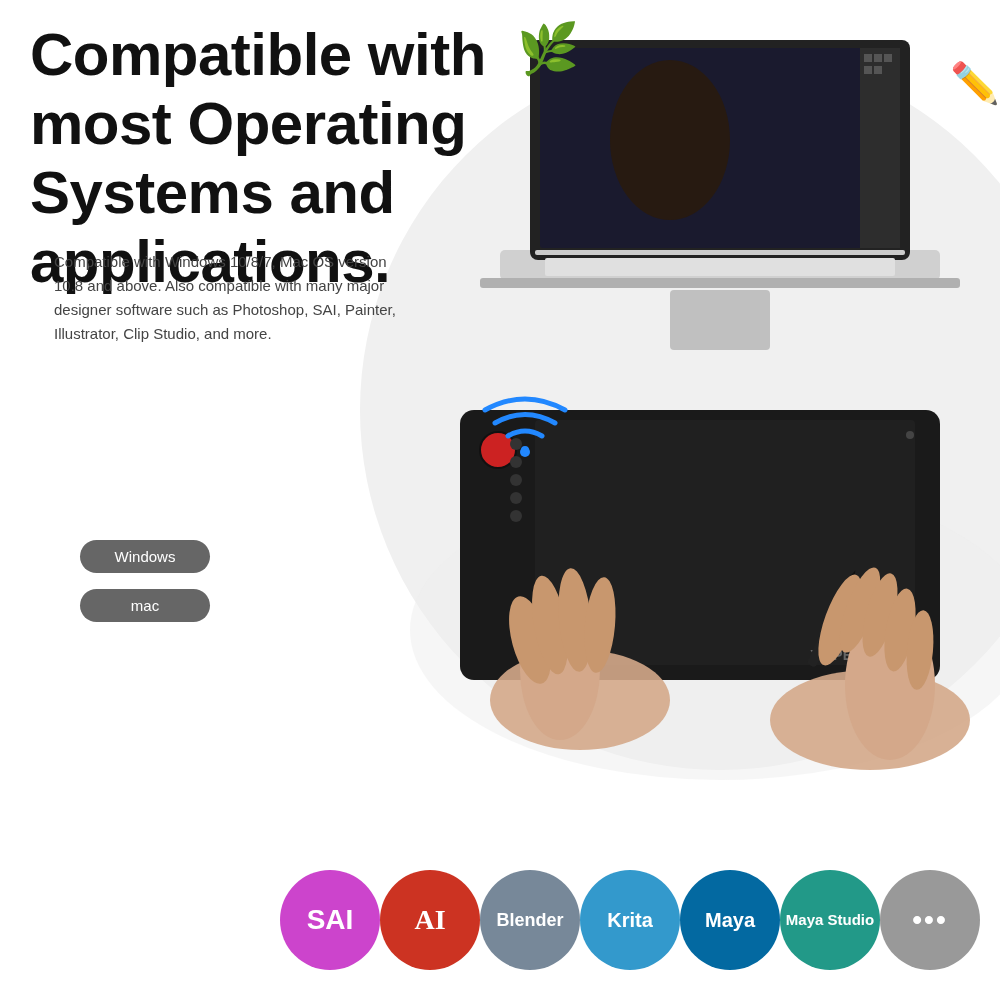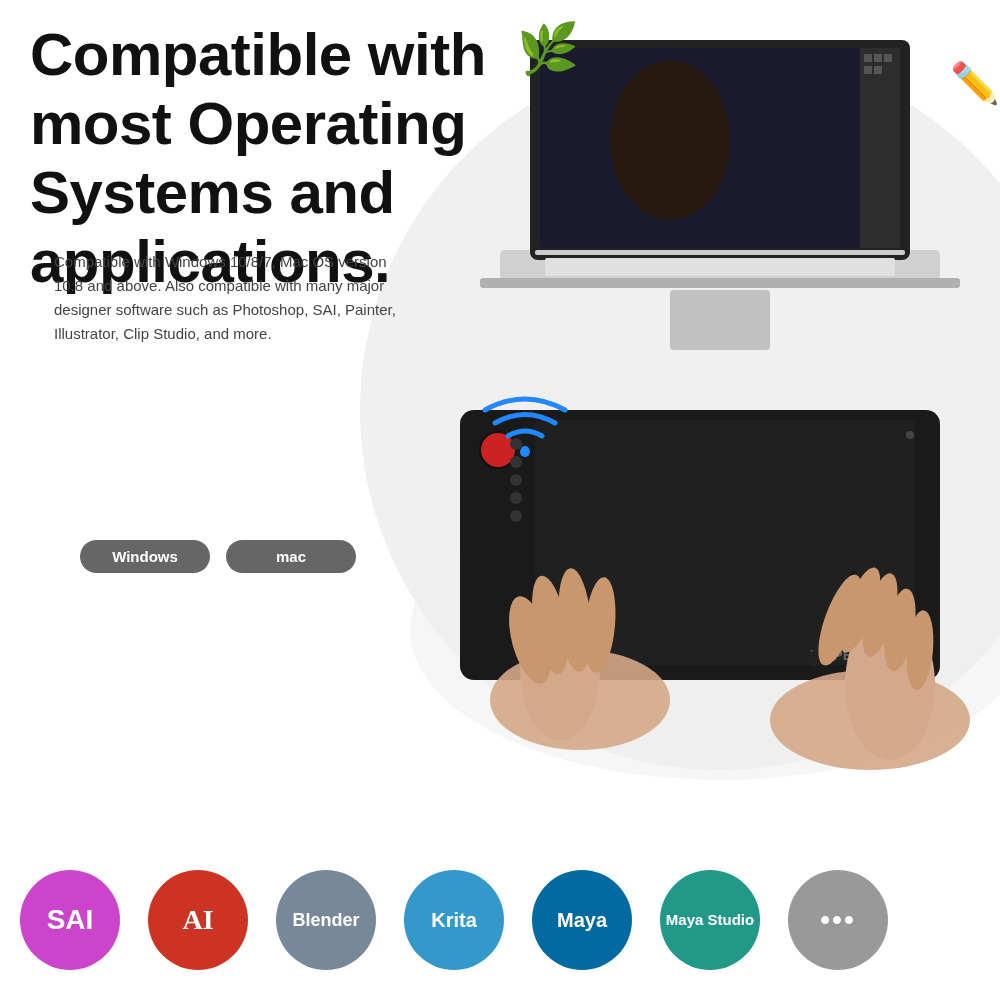--- a/index.html
+++ b/index.html
@@ -62,23 +62,22 @@
       line-height: 1.6;
       margin-left: 24px;
     }
 
     
     .os-badges {
       position: absolute;
       top: 540px;
       left: 80px;
       display: flex;
-      flex-direction: row;
+      flex-direction: column;
       gap: 16px;
-      font-weight: bold;
     }
 
     .os-badge {
       background: #666666;
       color: #ffffff;
       border-radius: 20px;
       padding: 8px 28px;
       font-size: 15px;
       display: inline-block;
       width: 130px;
@@ -95,25 +94,25 @@
 
     .wifi-icon svg {
       width: 90px;
       height: 70px;
     }
 
     
     .software-row {
       position: absolute;
       bottom: 30px;
-      left: 0;
+      left: 17px;
       right: 0;
       display: flex;
-      justify-content: flex-start;
-      gap: 28px;
+      justify-content: flex-end;
+      gap: 0;
       align-items: center;
       padding: 0 20px;
     }
 
     .sw-icon {
       width: 100px;
       height: 100px;
       border-radius: 50%;
       display: flex;
       align-items: center;

